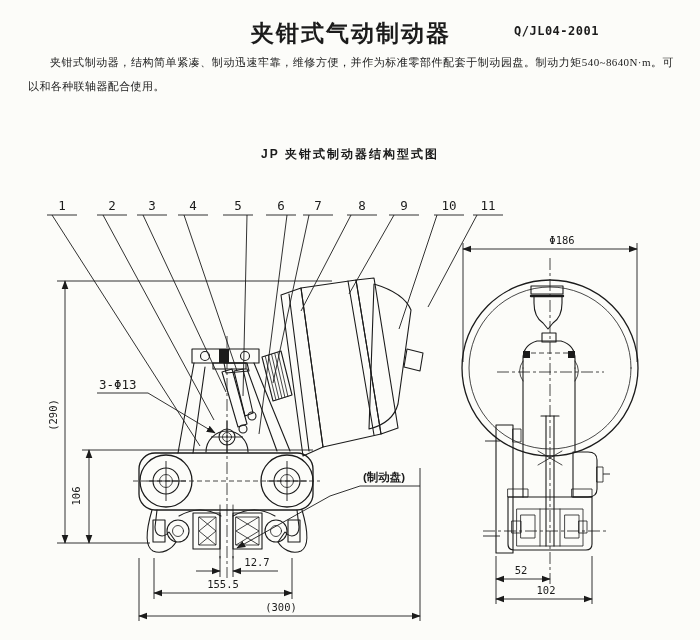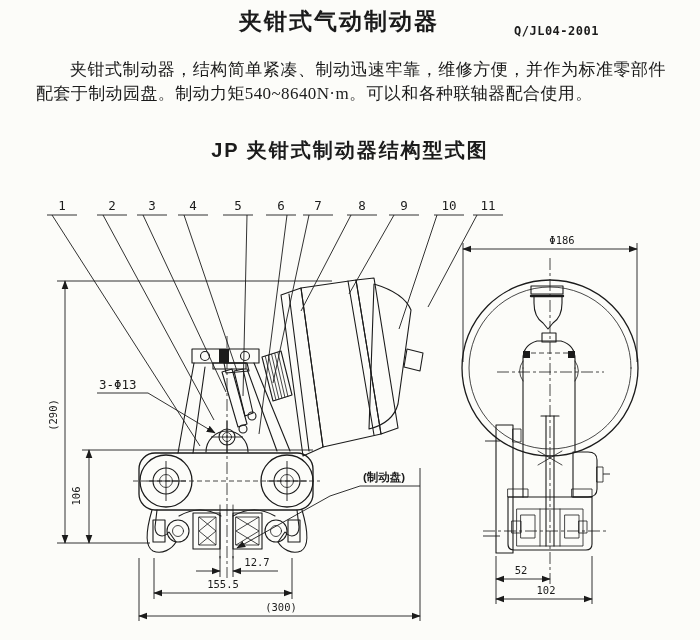--- a/index.html
+++ b/index.html
@@ -6,36 +6,36 @@
   html,body { margin:0; padding:0; }
   body {
     width:700px; height:640px; position:relative; overflow:hidden;
     background:var(--paper);
     font-family:"Liberation Serif", serif;
     color:var(--line);
   }
   .page-title {
     position:absolute; top:6px; left:0; width:678px; text-align:center;
     font-family:"Liberation Sans", sans-serif;
-    font-size:23px; font-weight:bold; letter-spacing:2px; margin:0;
+    font-size:23px; font-weight:bold; letter-spacing:2px; margin:12px;
   }
   .doc-number {
     position:absolute; top:24px; left:514px;
     font-family:"DejaVu Sans Mono", monospace;
     font-size:12px; font-weight:bold; letter-spacing:0.5px;
   }
   .intro {
-    position:absolute; top:50px; left:28px; right:26px; margin:8px;
-    font-size:17px; line-height:24px; letter-spacing:0.4px;
+    position:absolute; top:50px; left:28px; right:26px; margin:0;
+    font-size:11px; line-height:24px; letter-spacing:0.4px;
     text-indent:2em; text-align:justify;
   }
   .figure-caption {
-    position:absolute; top:137px; left:0; width:700px; text-align:center;
+    position:absolute; top:146px; left:0; width:700px; text-align:center;
     font-family:"Liberation Sans", sans-serif;
-    font-size:20px; font-weight:bold; letter-spacing:2px;
+    font-size:12px; font-weight:bold; letter-spacing:2px;
   }
   svg.drawing { position:absolute; top:0; left:0; }
   .ln   { stroke:var(--line); fill:none; stroke-width:1.3; stroke-linejoin:round; stroke-linecap:round; }
   .md   { stroke-width:1.1; }
   .thin { stroke-width:0.8; }
   .dim  { stroke:var(--line); fill:none; stroke-width:0.9; }
   .cl   { stroke:var(--line); fill:none; stroke-width:0.8; stroke-dasharray:12 3 3 3; }
   .dsh  { stroke:var(--line); fill:none; stroke-width:0.8; stroke-dasharray:5 3; }
   .blk  { fill:var(--line); stroke:none; }
   text.d  { font-family:"DejaVu Sans Mono", monospace; font-size:10.5px; fill:var(--line); }

